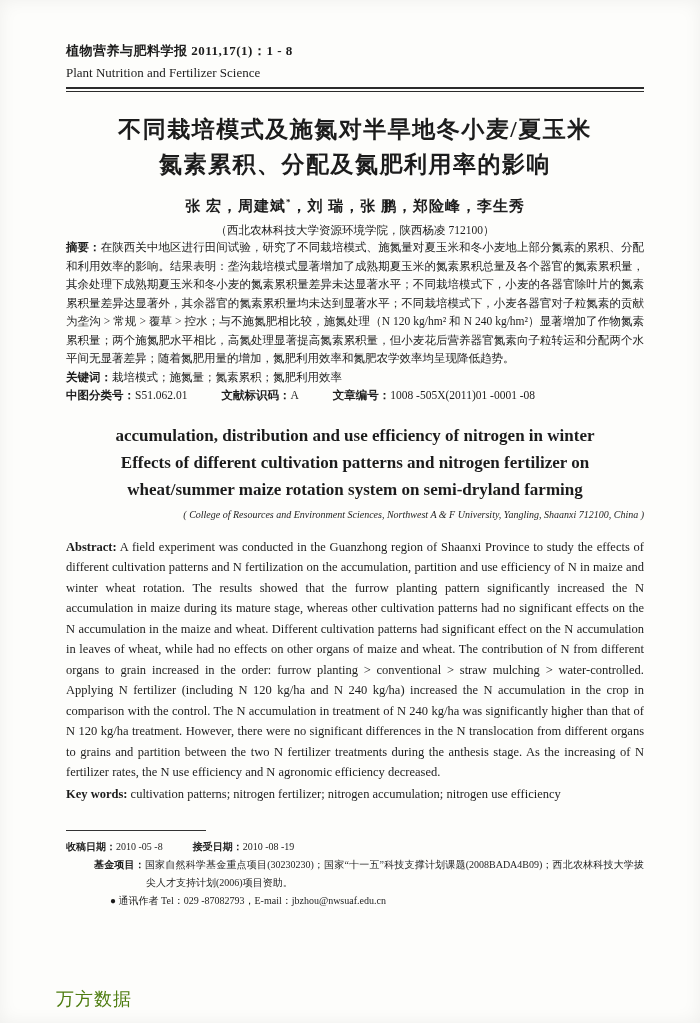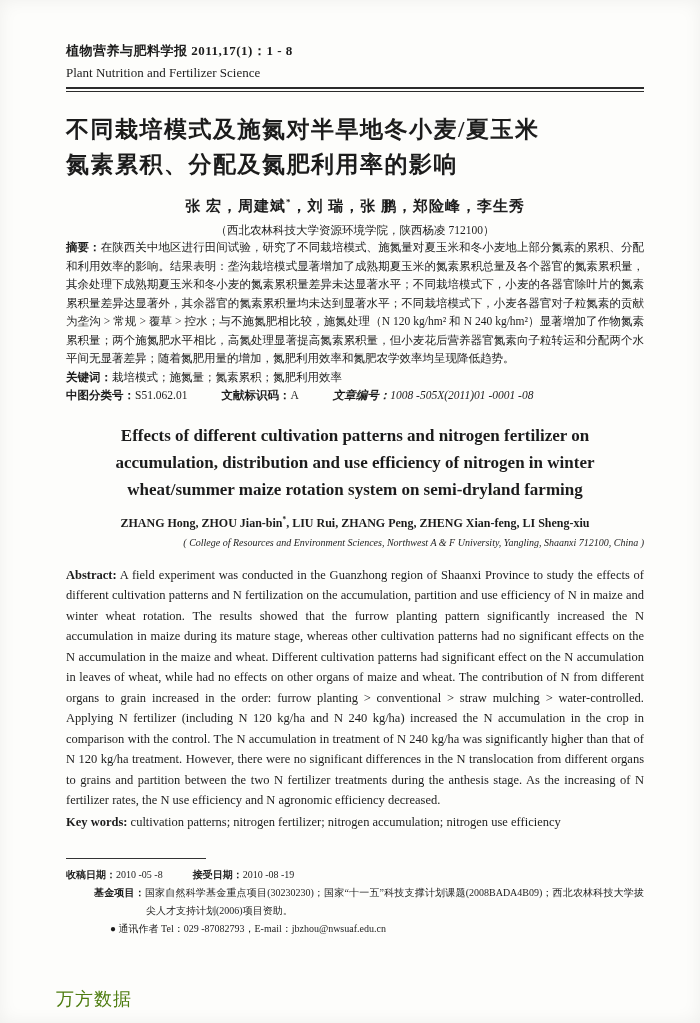--- a/index.html
+++ b/index.html
@@ -15,31 +15,31 @@
     width:700px; height:1023px;
     background:#fdfdfb;
     padding:42px 56px 0 66px;
     box-shadow:inset 0 0 18px rgba(0,0,0,0.06);
   }
   
   .journal-cn { font-size:13px; font-weight:bold; letter-spacing:0.5px; }
   .journal-en { font-size:13px; margin-top:5px; }
   .rule-double { margin-top:6px; height:5px; border-top:2px solid #2b2b2b; border-bottom:1px solid #2b2b2b; }
   
-  .title-cn { margin-top:20px; font-size:23px; font-weight:bold; line-height:35px; letter-spacing:1.5px; }
+  .title-cn { margin-top:20px; text-align:center; font-size:23px; font-weight:bold; line-height:35px; letter-spacing:1.5px; }
   .authors-cn { margin-top:15px; text-align:center; font-size:15px; font-weight:bold; letter-spacing:1px; }
   .affil-cn { margin-top:7px; text-align:center; font-size:11.5px; }
   sup { font-size:0.6em; vertical-align:super; }
   
   .abstract-cn { font-size:11.5px; line-height:18.5px; text-align:justify; font-weight:500; }
   .b { font-weight:bold; }
   .keywords-cn { font-size:11.5px; line-height:18.5px; }
   .meta-cn { font-size:11.5px; line-height:18.5px; display:flex; }
   .meta-cn .meta-item { margin-right:34px; white-space:nowrap; }
-  .meta-cn .meta-item:last-child { margin-right:12px;font-style:italic; }
+  .meta-cn .meta-item:last-child { margin-right:12px; }
   
   .title-en { margin-top:17px; text-align:center; font-size:17px; font-weight:bold; line-height:27px; }
   .authors-en { margin-top:13px; text-align:center; font-size:12px; font-weight:bold; }
   .affil-en { margin-top:6px; text-align:right; font-size:10px; font-style:italic; }
   .abstract-en { margin-top:17px; font-size:12.5px; line-height:20.5px; text-align:justify; }
   .keywords-en { font-size:12.5px; line-height:20.5px; margin-top:1px; }
   
   .footnote-rule { width:140px; border-top:1.5px solid #333; margin-top:26px; }
   .footer { margin-top:7px; font-size:10px; line-height:18px; font-weight:500; }
   .footer-row .gap { display:inline-block; width:30px; }
@@ -69,26 +69,25 @@
 
   <div class="keywords-cn"><span class="b">关键词：</span><span>栽培模式；施氮量；氮素累积；氮肥利用效率</span></div>
 
   <div class="meta-cn">
     <span class="meta-item"><span class="b">中图分类号：</span><span>S51.062.01</span></span>
     <span class="meta-item"><span class="b">文献标识码：</span><span>A</span></span>
     <span class="meta-item"><span class="b">文章编号：</span><span>1008 -505X(2011)01 -0001 -08</span></span>
   </div>
 
   <div class="title-en">
+    <div>accumulation, distribution and use efficiency of nitrogen in winter</div>
     <div>Effects of different cultivation patterns and nitrogen fertilizer on</div>
-    <div>accumulation, distribution and use efficiency of nitrogen in winter</div>
     <div>wheat/summer maize rotation system on semi-dryland farming</div>
   </div>
 
-  <div class="authors-en"><span>ZHANG Hong, ZHOU Jian-bin</span><sup>*</sup><span>, LIU Rui, ZHANG Peng, ZHENG Xian-feng, LI Sheng-xiu</span></div>
 
   <div class="affil-en">( College of Resources and Environment Sciences, Northwest A &amp; F University, Yangling, Shaanxi 712100, China )</div>
 
   <div class="abstract-en"><span class="b">Abstract:</span> <span>A field experiment was conducted in the Guanzhong region of Shaanxi Province to study the effects of different cultivation patterns and N fertilization on the accumulation, partition and use efficiency of N in maize and winter wheat rotation. The results showed that the furrow planting pattern significantly increased the N accumulation in maize during its mature stage, whereas other cultivation patterns had no significant effects on the N accumulation in the maize and wheat. Different cultivation patterns had significant effect on the N accumulation in leaves of wheat, while had no effects on other organs of maize and wheat. The contribution of N from different organs to grain increased in the order: furrow planting &gt; conventional &gt; straw mulching &gt; water-controlled. Applying N fertilizer (including N 120 kg/ha and N 240 kg/ha) increased the N accumulation in the crop in comparison with the control. The N accumulation in treatment of N 240 kg/ha was significantly higher than that of N 120 kg/ha treatment. However, there were no significant differences in the N translocation from different organs to grains and partition between the two N fertilizer treatments during the anthesis stage. As the increasing of N fertilizer rates, the N use efficiency and N agronomic efficiency decreased.</span></div>
 
   <div class="keywords-en"><span class="b">Key words:</span> <span>cultivation patterns; nitrogen fertilizer; nitrogen accumulation; nitrogen use efficiency</span></div>
 
   <div class="footnote-rule"></div>
 
   <div class="footer">

